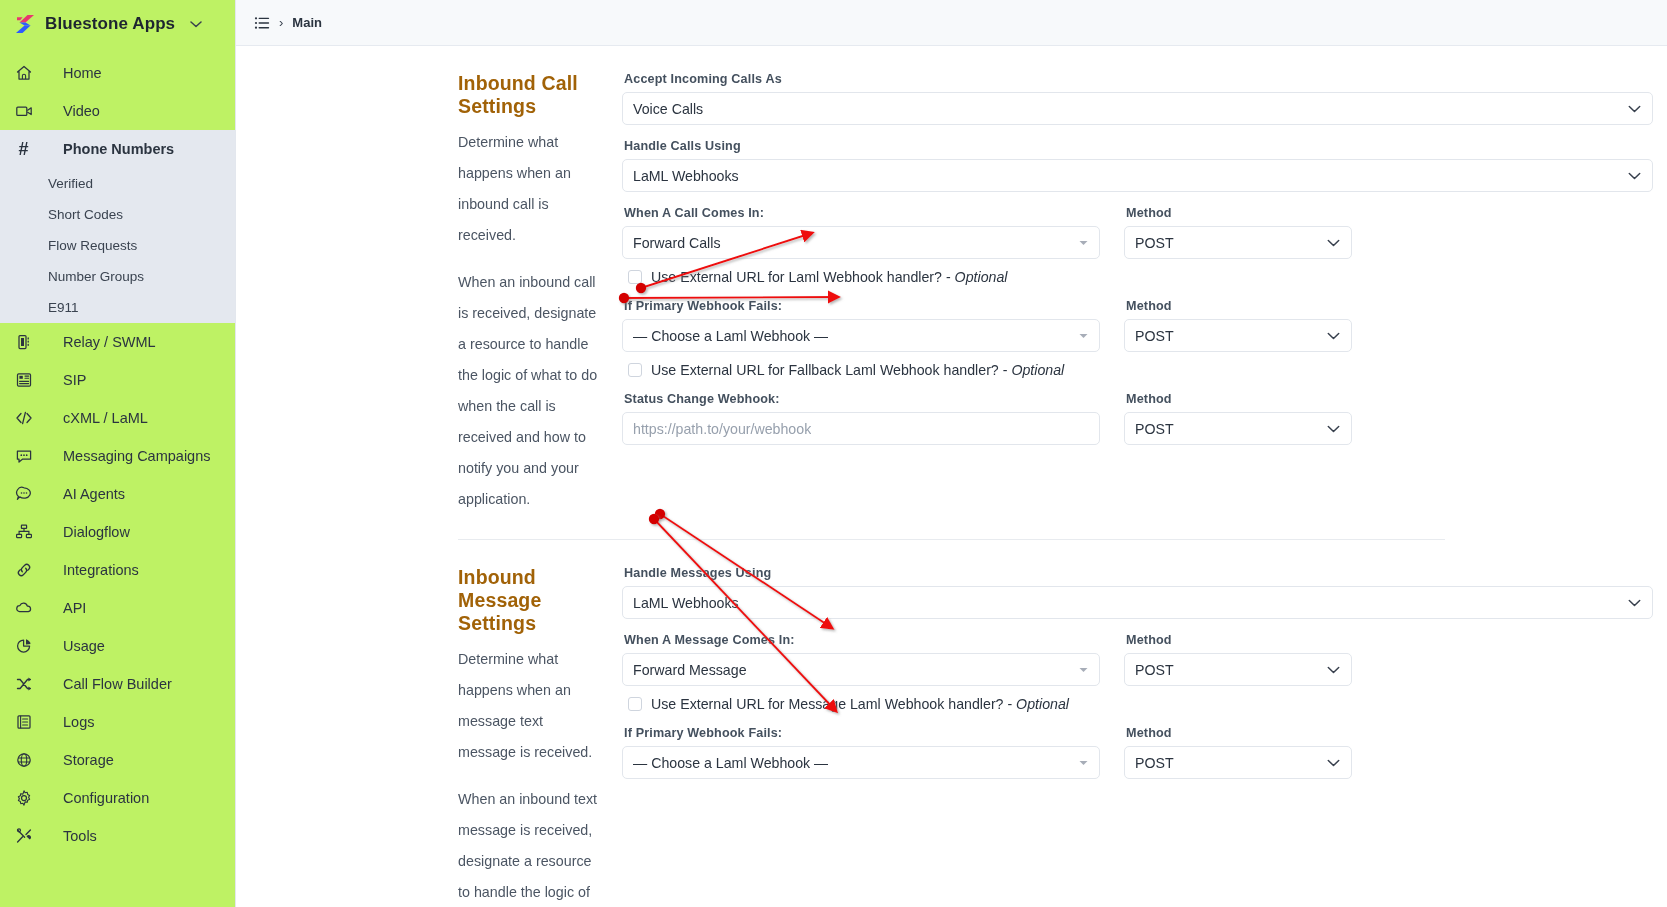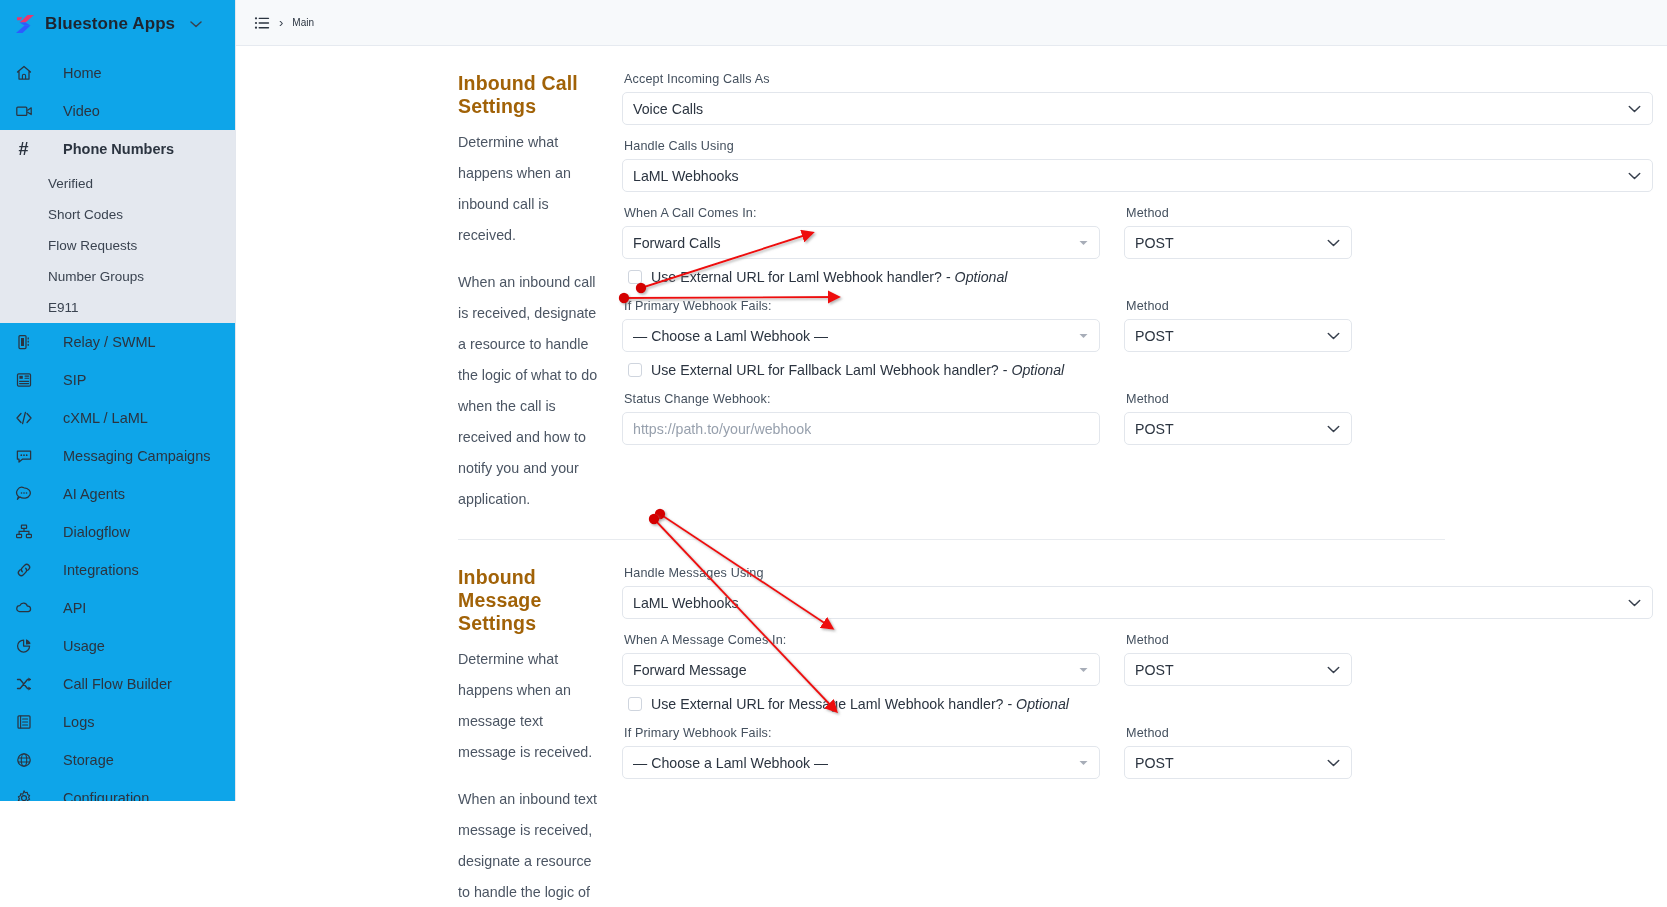--- a/index.html
+++ b/index.html
@@ -7,22 +7,22 @@
   body {
     width:1667px; height:907px; overflow:hidden;
     font-family:"Liberation Sans", sans-serif;
     background:#ffffff; color:#2b3440;
     -webkit-font-smoothing:antialiased;
   }
   .app { display:flex; width:1667px; height:907px; position:relative; }
 
   
   .sidebar {
-    width:236px; flex:0 0 236px; height:801px;
-    background:#0ea5e9; border-right:1px solid #e3e7ee;
+    width:236px; flex:0 0 236px; height:907px;
+    background:#bef264; border-right:1px solid #e3e7ee;
     position:relative; overflow:hidden;
   }
   .brand { display:flex; align-items:center; height:48px; padding:0 14px; gap:9px; }
   .brand-logo { width:22px; height:22px; flex:0 0 22px; position:relative; }
   .brand-name { font-size:17px; font-weight:600; color:#1e2530; letter-spacing:.1px; }
   .brand-caret { margin-left:6px; color:#39414e; font-size:12px; line-height:1; }
 
   .nav { padding-top:6px; }
   .nav-item {
     display:flex; align-items:center; gap:30px;
@@ -43,40 +43,40 @@
   .hash { font-size:18px; font-weight:600; line-height:1; }
 
   
   .main { flex:1 1 auto; height:907px; position:relative; background:#ffffff; overflow:hidden; }
   .topbar {
     height:46px; background:#f7f9fb; border-bottom:1px solid #e6eaf0;
     display:flex; align-items:center; padding:0 0 0 18px; gap:9px;
   }
   .topbar .list-icon { width:16px; height:16px; display:flex; align-items:center; justify-content:center; color:#2b3440; }
   .crumb-sep { color:#3a4350; font-size:13px; }
-  .crumb-text { font-size:10px; color:#2b3440; }
+  .crumb-text { font-size:13px; color:#2b3440;font-weight:bold; }
 
   .content { padding:0; }
 
   .section { display:flex; padding:26px 0 0 0; }
   .sec-left { width:386px; flex:0 0 386px; padding-left:222px; padding-right:18px; }
   .sec-title {
     font-size:19.5px; font-weight:600; color:#a16207;
     margin:0 0 9px 0; letter-spacing:.15px;
   }
   .sec-p { font-size:14.3px; line-height:31px; color:#4b5563; margin:0 0 16px 0; }
   .sec-p:last-child { margin-bottom:0; }
 
   .sec-right { flex:1 1 auto; padding-right:14px; }
   .field-row { display:flex; gap:24px; }
   .field { flex:1 1 auto; min-width:0; margin-bottom:14px; }
   .field.method { flex:0 0 228px; width:228px; }
   .field.half { flex:0 0 478px; width:478px; }
   .lbl {
-    display:block; font-size:12.6px; font-weight:400; color:#44505e;
+    display:block; font-size:12.6px; font-weight:700; color:#44505e;
     margin:0 0 6px 2px; letter-spacing:.15px;
   }
   .ctl {
     position:relative; height:33px; border:1px solid #e2e6ec; border-radius:5px;
     background:#fff; display:flex; align-items:center; padding:0 30px 0 10px;
     font-size:14.2px; color:#2b3440; cursor:pointer; white-space:nowrap;
     overflow:hidden; text-overflow:ellipsis;
   }
   .ctl .val { overflow:hidden; text-overflow:ellipsis; }
   .ctl.placeholder .val { color:#97a0ad; }

